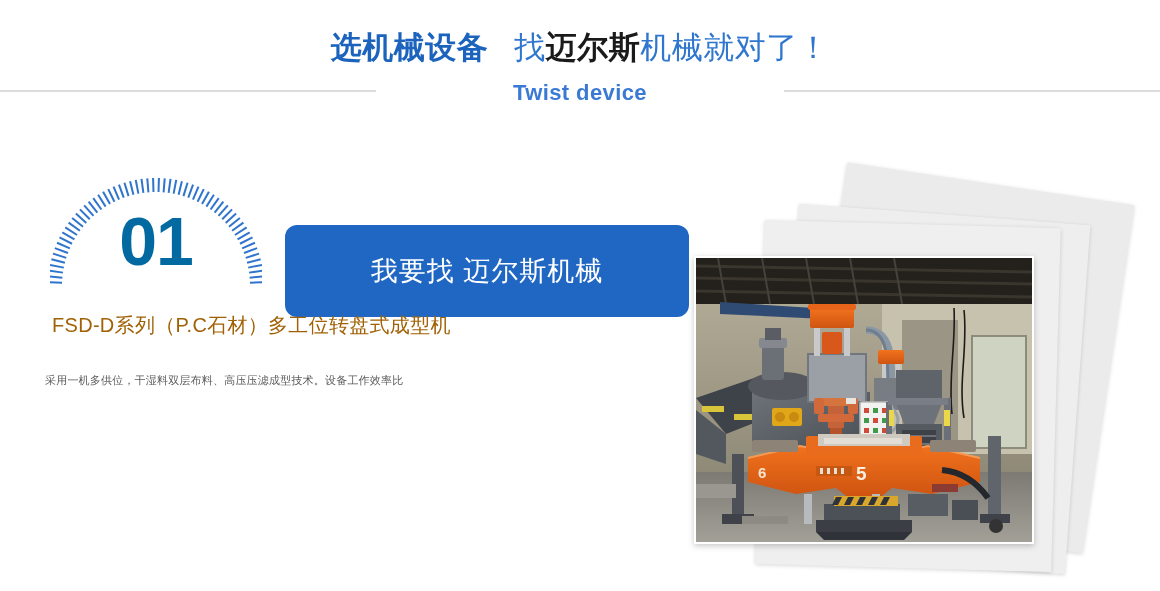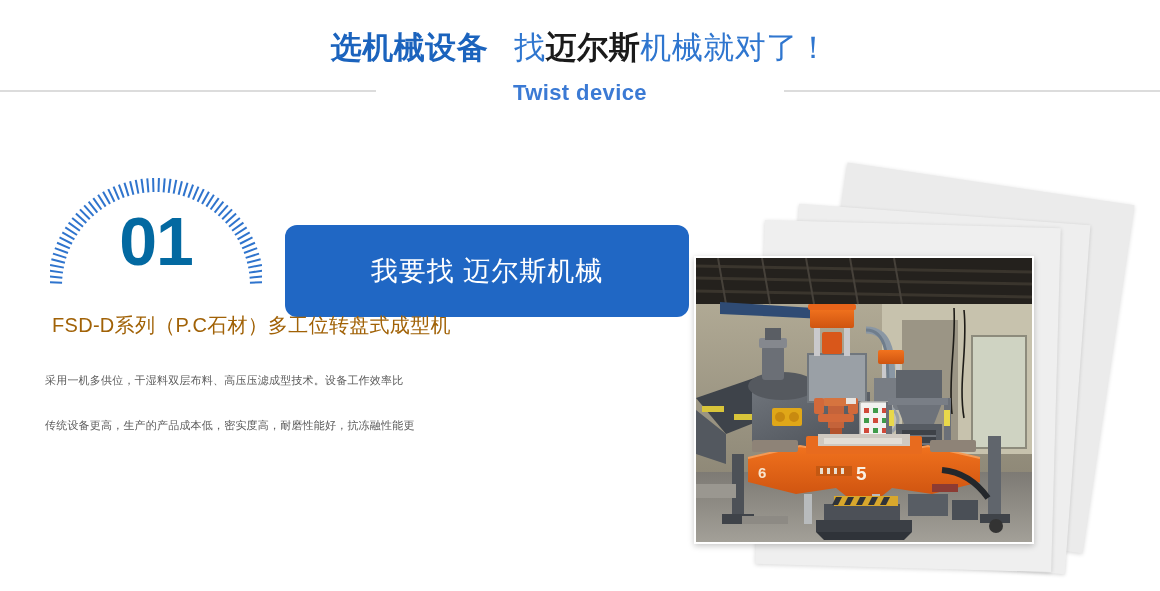--- a/index.html
+++ b/index.html
@@ -294,21 +294,20 @@
 
     <div id="cta-wrap">
       <div id="cta-shadow"></div>
       <button id="cta-button" type="button">我要找 迈尔斯机械</button>
     </div>
 
     <div id="product-title">FSD-D系列（P.C石材）多工位转盘式成型机</div>
 
     <div id="product-desc">
       <span class="pline l1">采用一机多供位，干湿料双层布料、高压压滤成型技术。设备工作效率比</span>
-      <span class="pline l2">传统设备更高，生产的产品成本低，密实度高，耐磨性能好，抗冻融性能更</span>
     </div>
   </div>
 
   <div id="photo-stack">
     <div id="paper-back" class="paper"></div>
     <div id="paper-mid" class="paper"></div>
     <div id="paper-front" class="paper"></div>
 
     <div id="photo-frame">
       <div id="photo">

